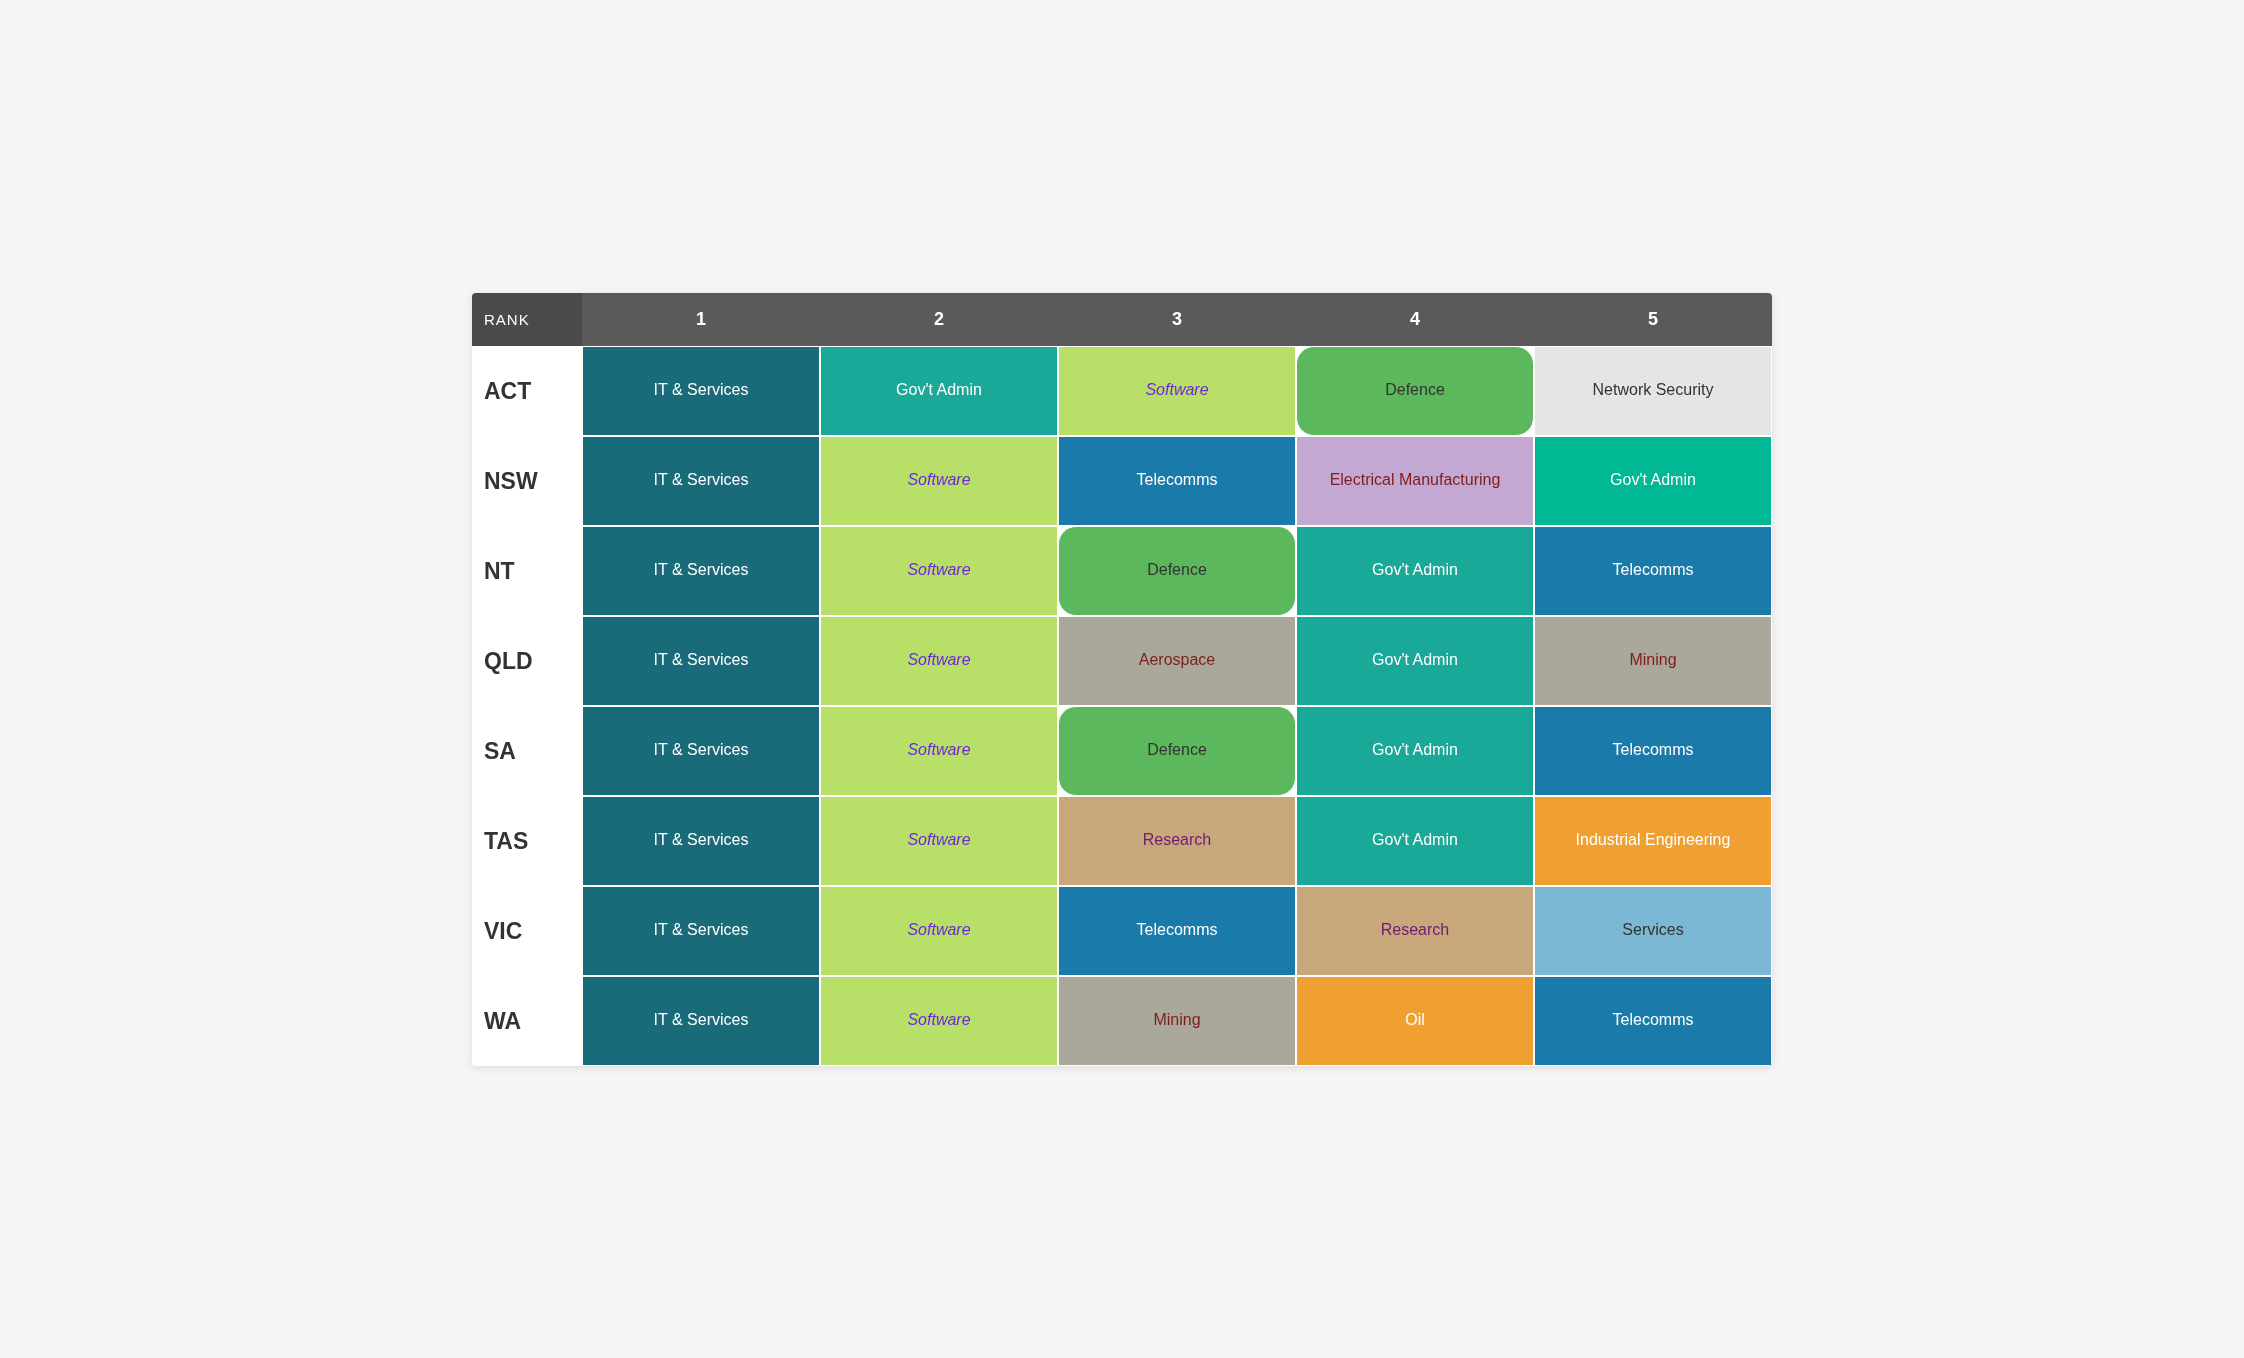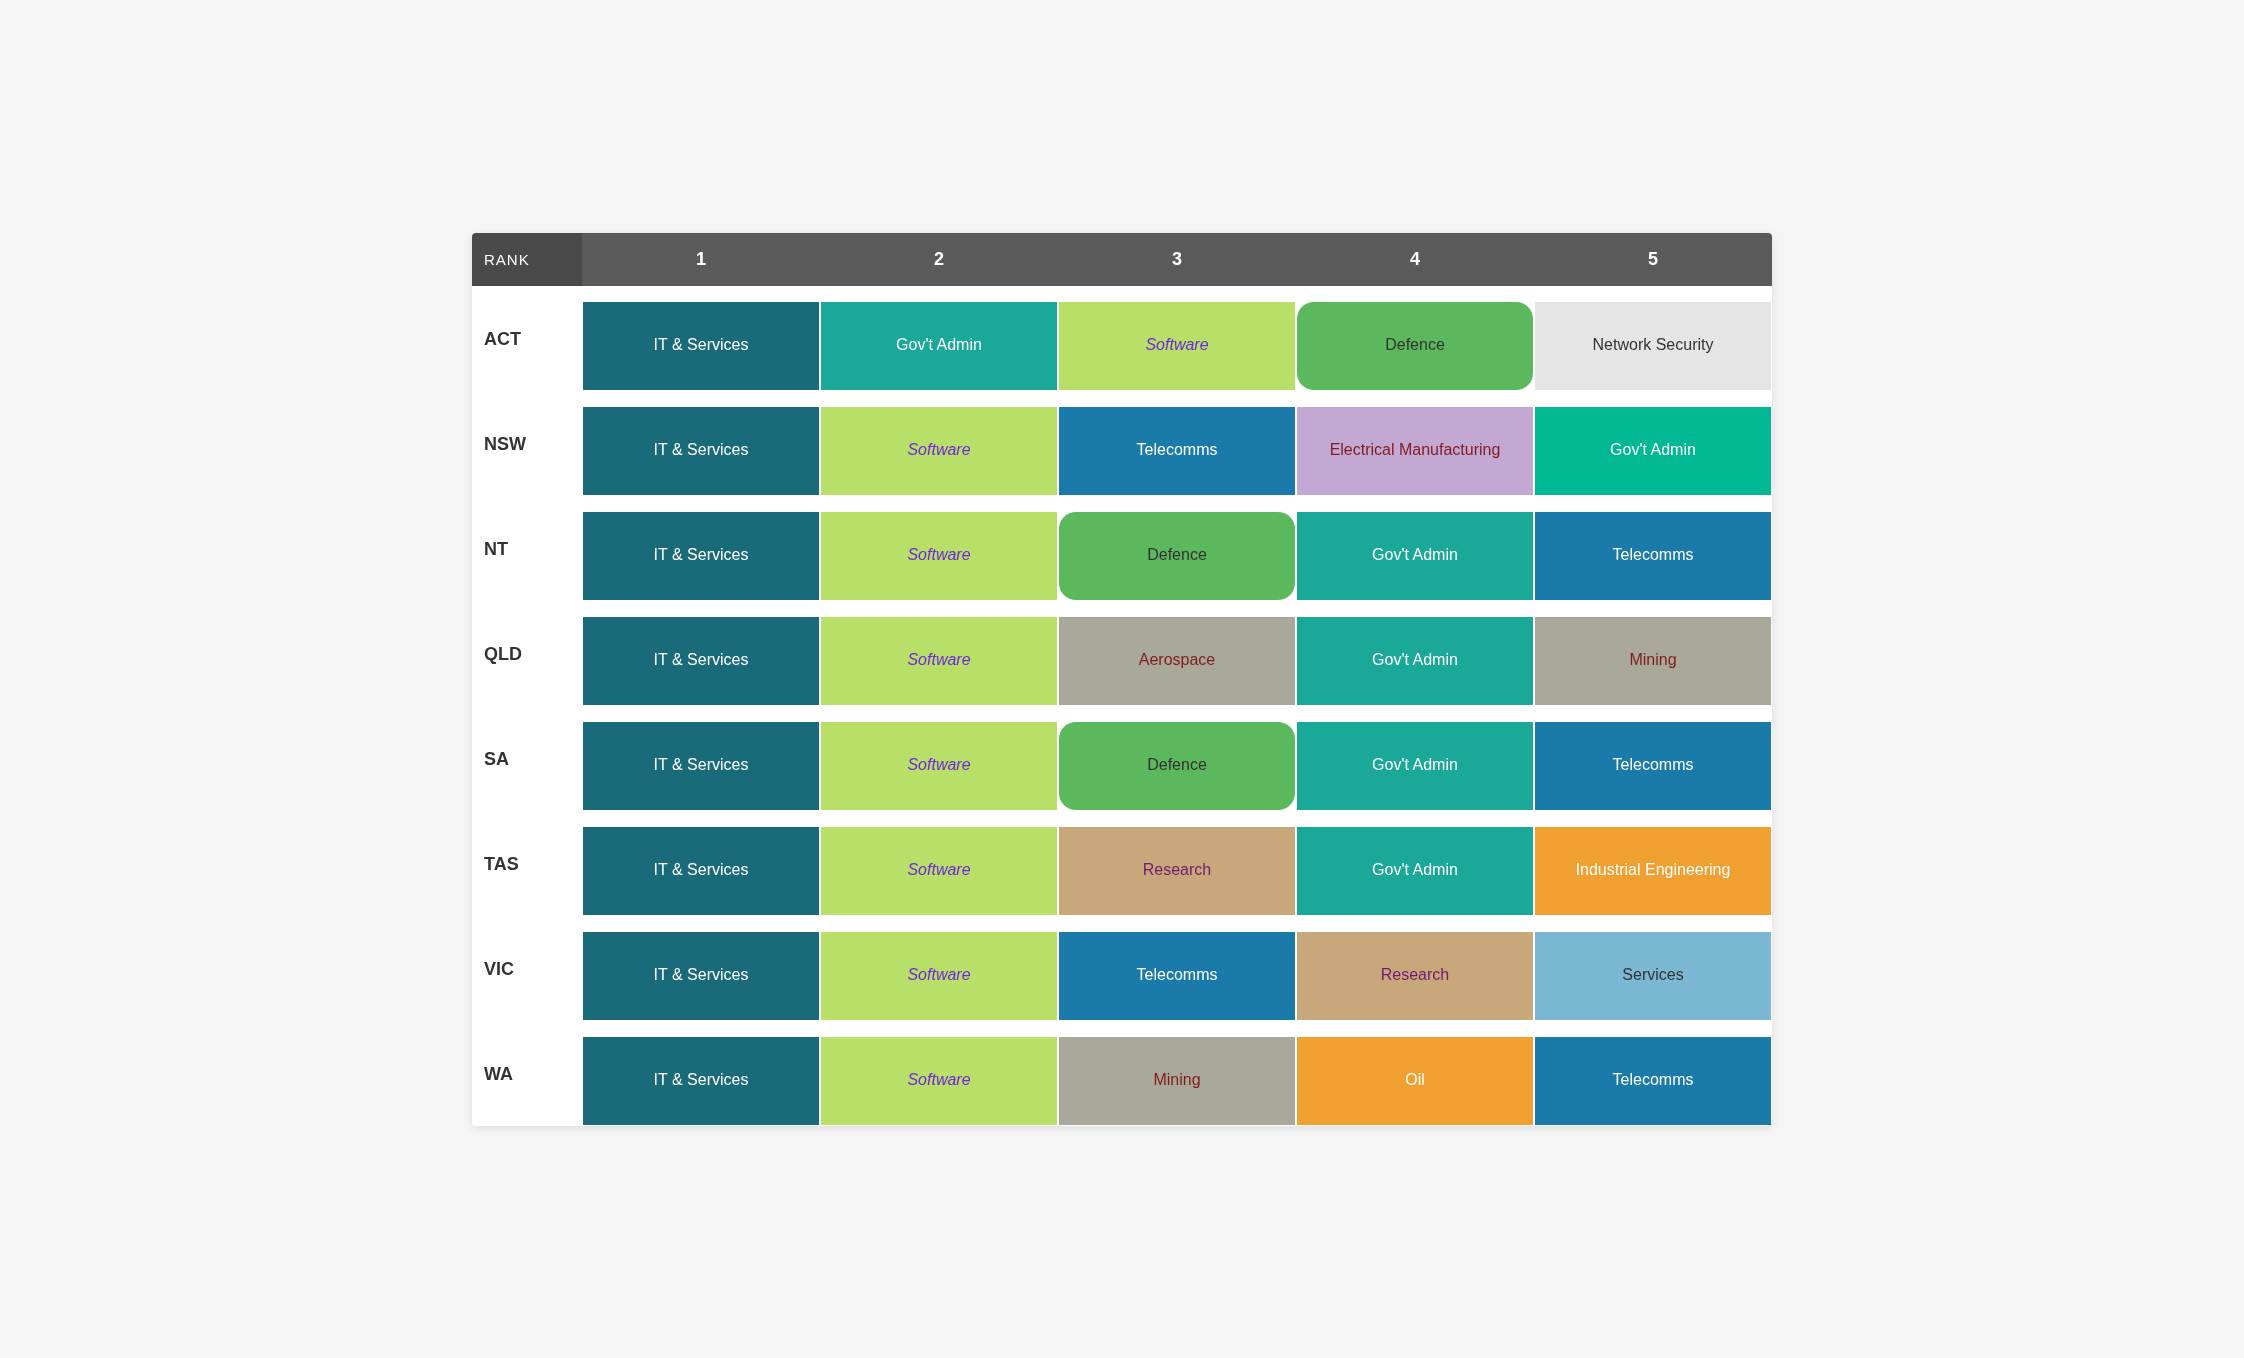--- a/index.html
+++ b/index.html
@@ -44,41 +44,40 @@
       padding: 16px 12px;
       display: flex;
       align-items: center;
       justify-content: center;
     }
     
     .row-label {
       background: white;
       color: #333;
       font-weight: bold;
-      font-size: 18px;
+      font-size: 23px;
       padding: 20px 12px;
       display: flex;
       align-items: center;
       justify-content: flex-start;
       border-top: 2px solid white;
     }
     
     .data-cell {
       padding: 24px 12px;
       display: flex;
       align-items: center;
       justify-content: center;
       font-size: 16px;
       font-weight: 500;
       color: #333;
       border: 1.5px solid white;
       min-height: 90px;
       text-align: center;
       line-height: 1.3;
-      margin-top: 15px;
     }
     
     .c-dark-teal    { background: #1a6b7a; color: white; }
     .c-teal         { background: #1aa899; color: white; }
     .c-green-med    { background: #5cb85c; color: #333; border-radius: 18px; }
     .c-green-light  { background: #b8e068; color: #6d28d9; font-style: italic; }
     .c-yellow-light { background: #e5e5e5; color: #333; }
     .c-blue         { background: #1a7baa; color: white; }
     .c-purple-light { background: #c4a8d4; color: #7f1d1d; }
     .c-green-bright { background: #00b894; color: white; }

